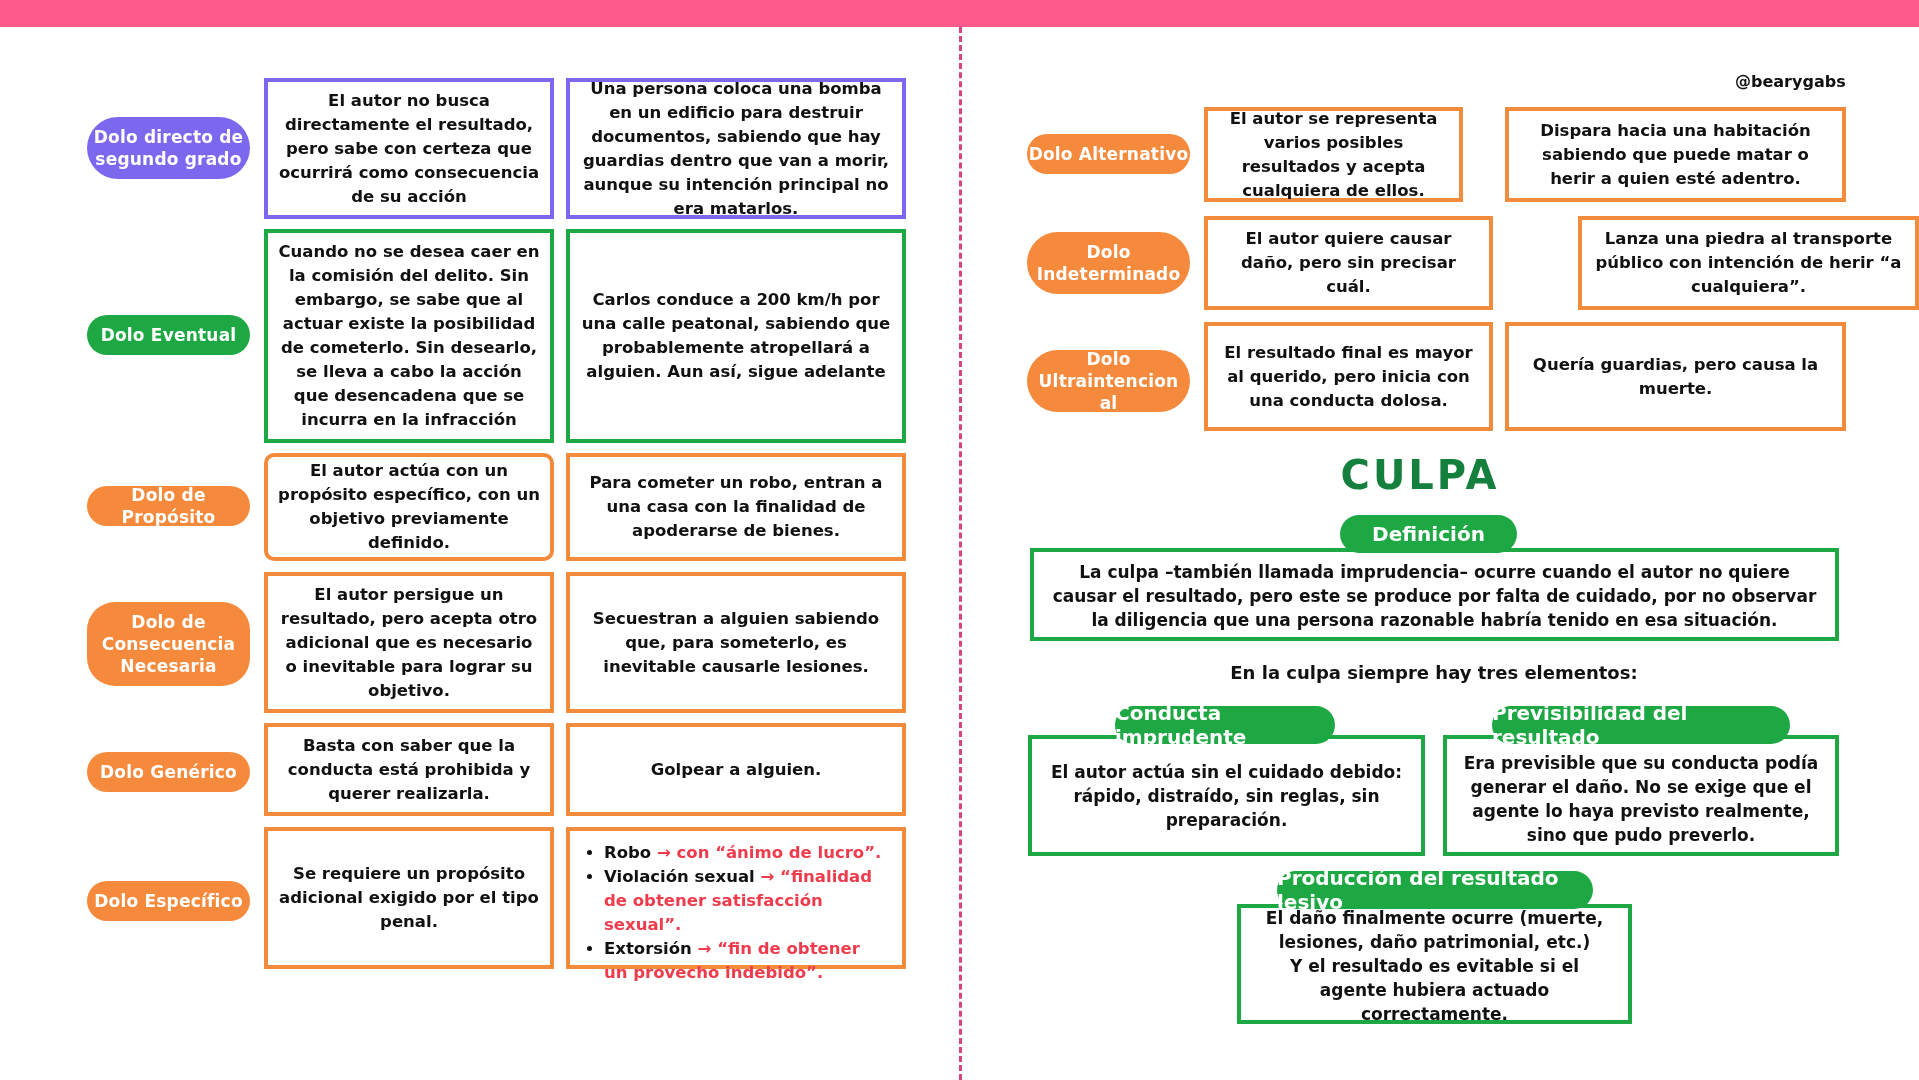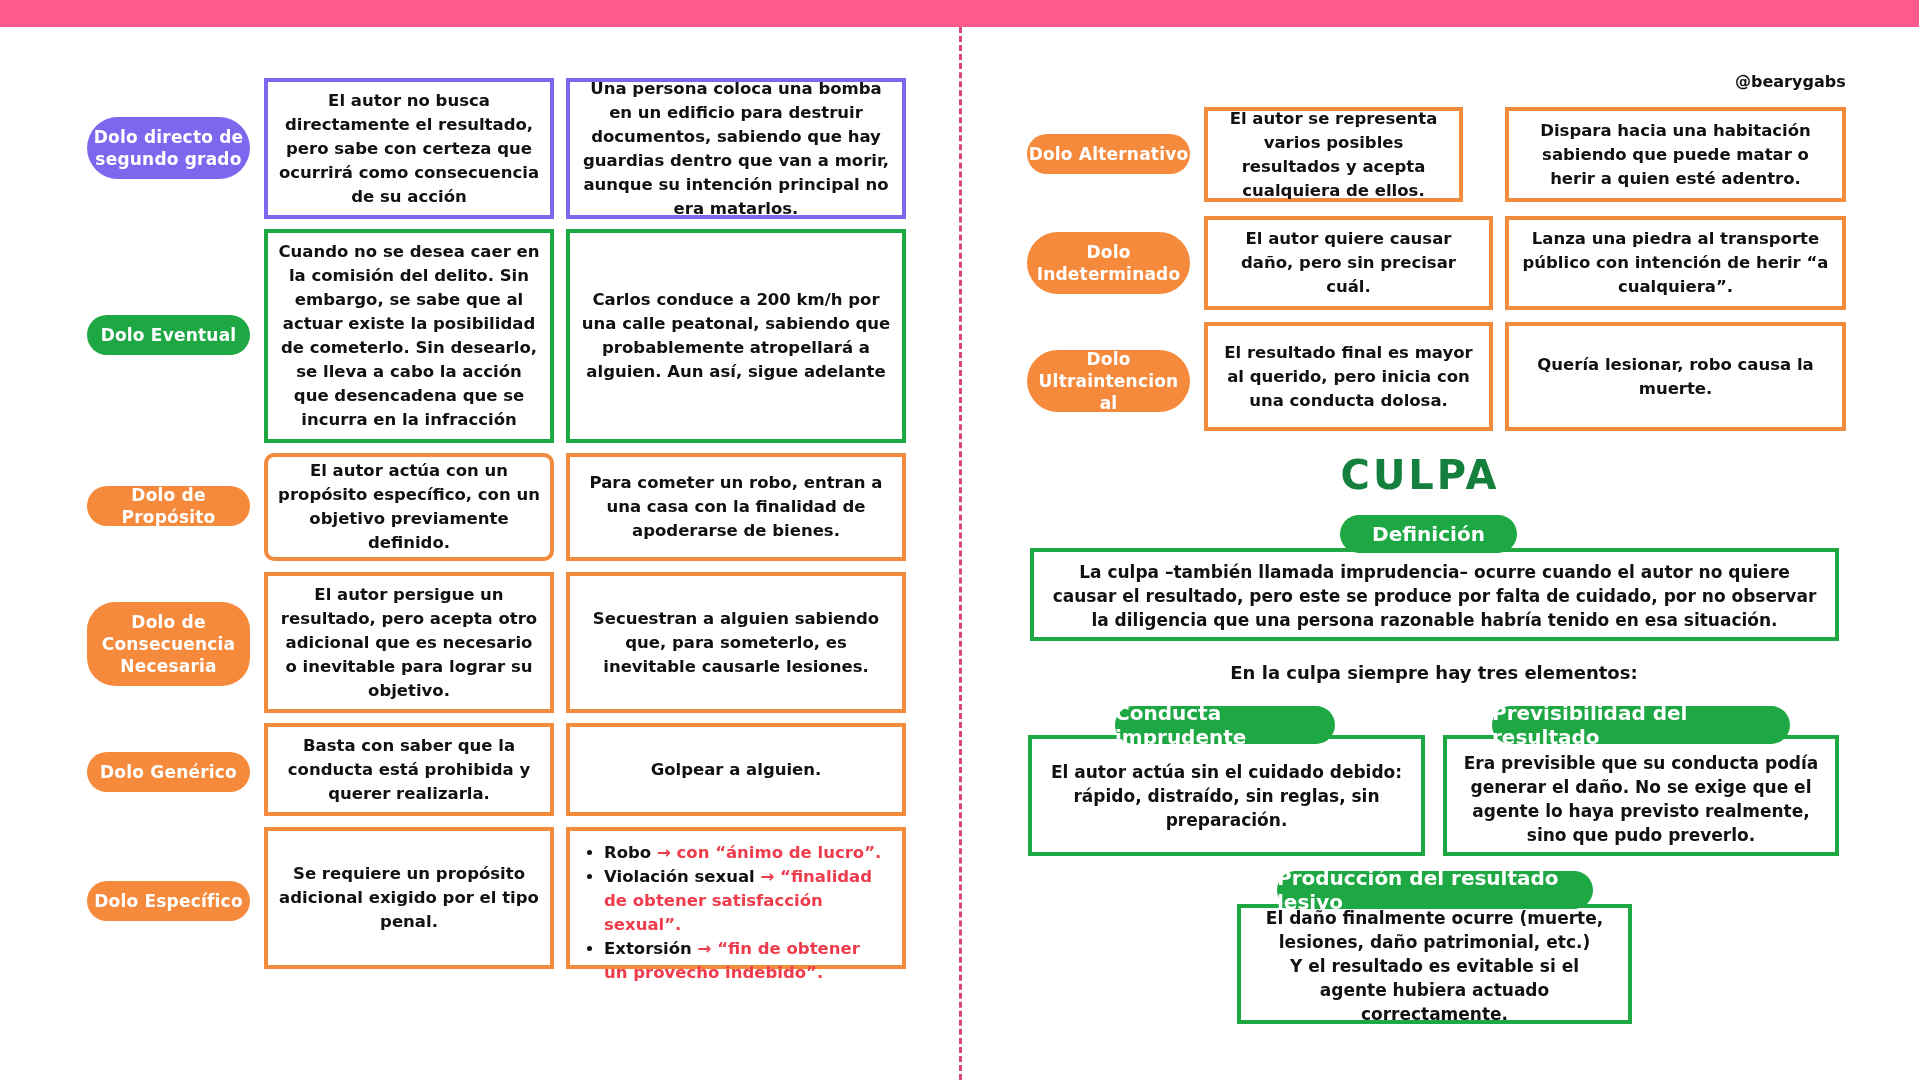--- a/index.html
+++ b/index.html
@@ -120,32 +120,32 @@
 <div class="box orange" style="left:1505px;top:107px;width:341px;height:95px;">
     <span class="txt">Dispara hacia una habitación sabiendo que puede matar o herir a quien esté adentro.</span>
   </div>
 
 <div class="pill orange" style="left:1027px;top:232px;width:163px;height:62px;">
     <span style="padding:0 20px;">Dolo Indeterminado</span>
   </div>
 <div class="box orange" style="left:1204px;top:216px;width:289px;height:94px;">
     <span class="txt">El autor quiere causar daño, pero sin precisar cuál.</span>
   </div>
-<div class="box orange" style="left:1505px;top:216px;width:341px;height:94px;justify-content:center;">
+<div class="box orange" style="left:1578px;top:216px;width:341px;height:94px;justify-content:center;">
     <span class="txt">Lanza una piedra al transporte público con intención de herir “a cualquiera”.</span>
   </div>
 
 <div class="pill orange" style="left:1027px;top:350px;width:163px;height:62px;">
     <span style="padding:0 10px;word-break:break-word;">Dolo Ultraintencional</span>
   </div>
 <div class="box orange" style="left:1204px;top:322px;width:289px;height:109px;">
     <span class="txt">El resultado final es mayor al querido, pero inicia con una conducta dolosa.</span>
   </div>
 <div class="box orange" style="left:1505px;top:322px;width:341px;height:109px;flex-direction:column;">
-  <span class="txt">Quería lesionar, robo causa la muerte.</span>
+  <span class="txt">Quería guardias, pero causa la muerte.</span>
 </div>
 
 <div class="culpa-title">CULPA</div>
 
 <div class="gpill" style="left:1340px;top:515px;width:177px;height:38px;">
     <span>Definición</span>
   </div>
 <div class="gbox" style="left:1030px;top:548px;width:809px;height:93px;padding-top:8px;"><span>La culpa –también llamada imprudencia– ocurre cuando el autor no quiere causar el resultado, pero este se produce por falta de cuidado, por no observar la diligencia que una persona razonable habría tenido en esa situación.</span></div>
 
 <div class="intro">En la culpa siempre hay tres elementos:</div>

